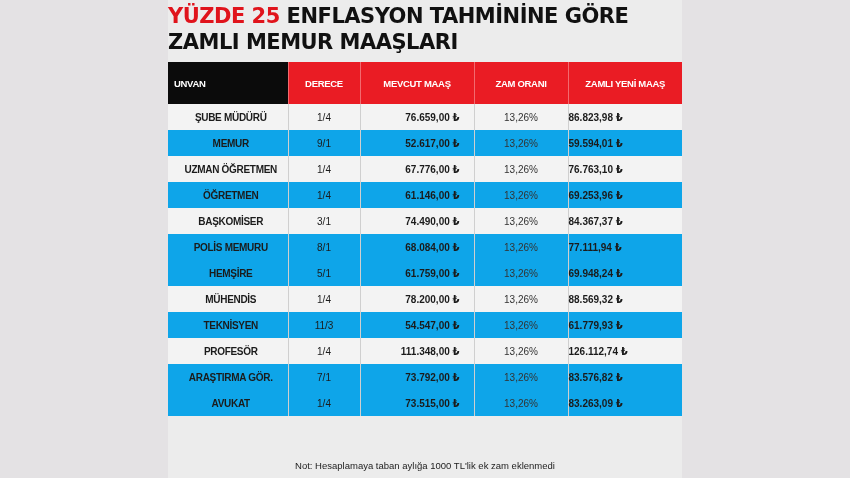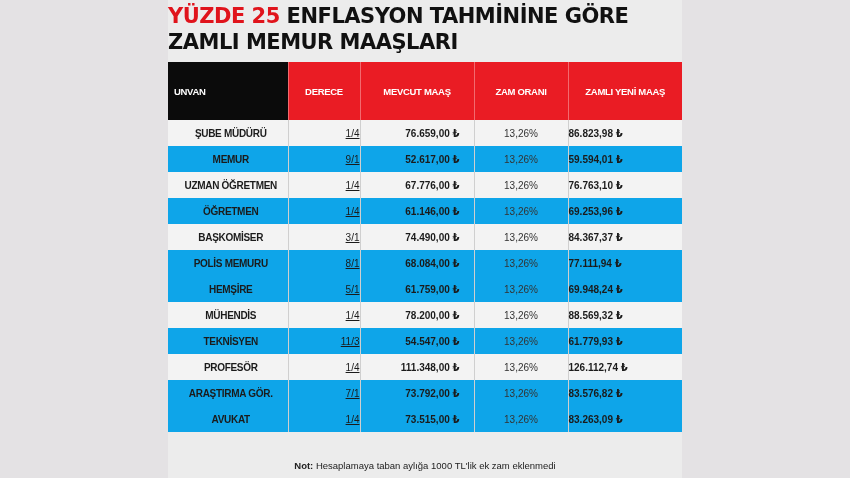--- a/index.html
+++ b/index.html
@@ -19,41 +19,41 @@
     font-weight:bold; color:#111; letter-spacing:-0.5px;
   }
   .title1 { top:4px; font-size:21px; }
   .title2 { top:30px; font-size:21px; }
   .title .red { color:#e0141c; }
   table.sal {
     position:absolute; left:0; top:62px; width:514px;
     border-collapse:collapse; table-layout:fixed;
   }
   table.sal th {
-    height:26px; padding:16px; font-size:9.5px; font-weight:bold;
+    height:26px; padding:8px; font-size:9.5px; font-weight:bold;
     color:#fff; background:#ea1c24; text-align:center;
     border-left:1px solid #f26a6f; letter-spacing:-0.3px;
   }
   table.sal th.c-unvan { background:#0b0b0b; text-align:left; padding-left:6px; border-left:none; }
   table.sal td {
     height:26px; padding:0; font-size:10px; color:#1b1b1b;
     border-left:1px solid #cfcfcf;
   }
   table.sal tr.odd td { background:#f3f3f3; }
   table.sal tr.even td { background:#0ea5e9; }
   td.c-unvan { text-align:center; padding-left:6px !important; border-left:none !important; font-weight:600; letter-spacing:-0.3px; }
-  td.c-derece { text-align:right;text-decoration:underline; }
+  td.c-derece { text-align:center; }
   td.c-mevcut { text-align:right; padding-right:14px !important; font-weight:bold; }
   td.c-zam { text-align:center; color:#333 !important; }
   td.c-yeni { text-align:left; padding-right:4px !important; font-weight:bold; }
   .note {
     position:absolute; left:0; top:460px; width:514px; text-align:center;
     font-size:9.5px; color:#222;
   }
-  .note b { font-weight:bold; }
+  .note b { font-weight:normal; }
 </style>
 </head>
 <body>
 
 <div class="panel">
   <div class="title title1">
     <span class="red">YÜZDE 25</span><span> ENFLASYON TAHMİNİNE GÖRE</span>
   </div>
   <div class="title title2">ZAMLI MEMUR MAAŞLARI</div>
 

